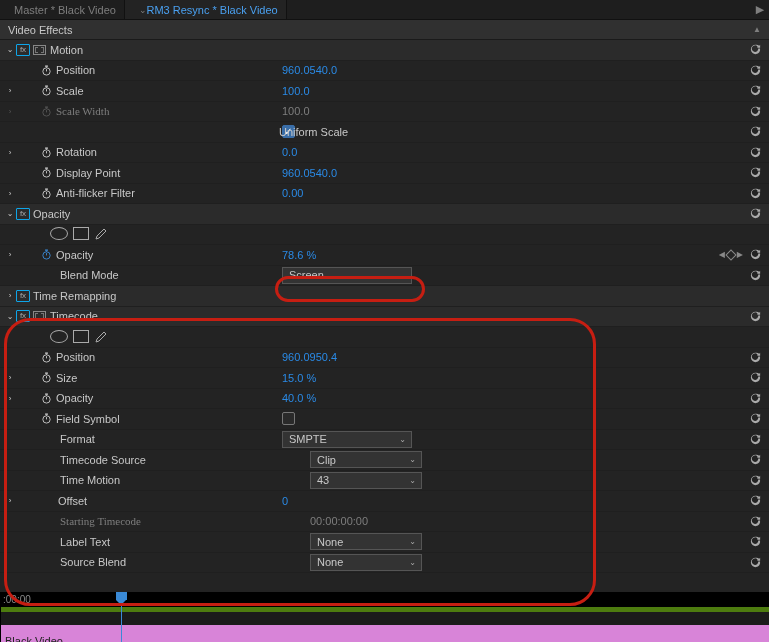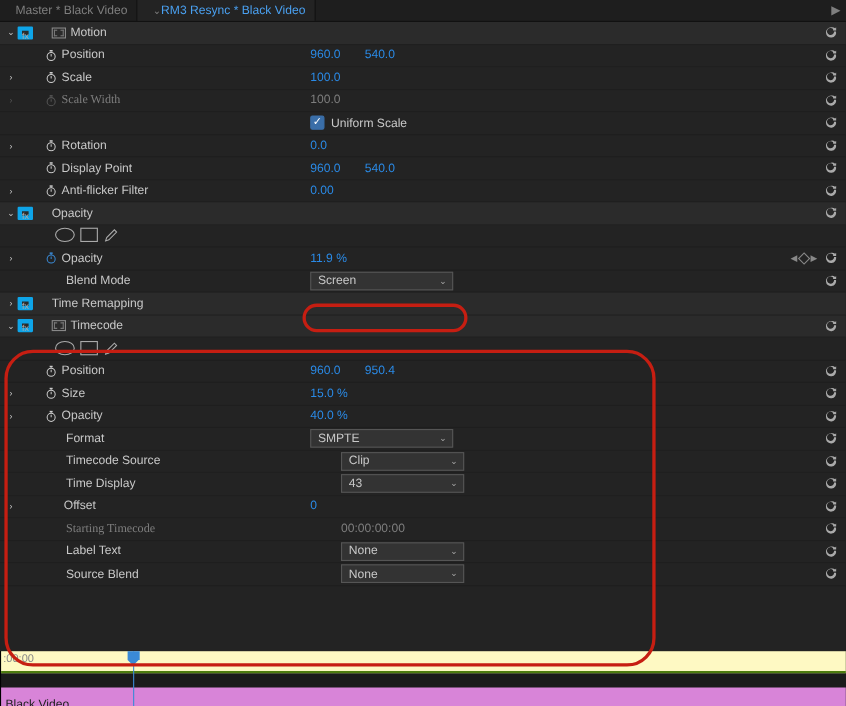--- a/index.html
+++ b/index.html
@@ -34,31 +34,31 @@
 
   
   .section-head { height:20px; background:var(--section-head); display:flex; align-items:center; padding:0 8px; border-bottom:1px solid #1a1a1a;}
   .section-head .tri { margin-left:auto; font-size:8px; color:var(--text-dim);}
 
   
   .rows { flex:1; overflow:hidden; }
   .row { height:20.5px; display:flex; align-items:center; padding-left:4px; border-bottom:1px solid #1f1f1f; position:relative;}
   .row.effect { background:#2b2b2b; }
   .twisty { width:12px; display:flex; align-items:center; justify-content:center; color:var(--text); font-size:8px; }
-  .fx { width:14px; height:12px; border:4px solid #0ea5e9; font-size:8px; line-height:10px; text-align:center; color:#aaa; margin-right:17px; border-radius:1px;}
+  .fx { width:14px; height:12px; border:1px solid #0ea5e9; font-size:8px; line-height:10px; text-align:center; color:#aaa; margin-right:3px; border-radius:1px;}
   .box-icon { width:13px; height:10px; border:1px solid #888; margin-right:4px; position:relative;}
   .box-icon.transform::after{ content:""; position:absolute; inset:1px; border:1px dashed #777;}
   .stopwatch { width:12px; height:12px; margin-right:4px; display:flex; align-items:center; justify-content:center; }
   .stopwatch svg { width:11px; height:11px; }
   .label { flex:0 0 auto; }
   .label.dim { color:var(--text-dim);font-family:Liberation Serif, serif; }
   .indent1 { padding-left:24px; }
   .indent2 { padding-left:42px; }
   .indent3 { padding-left:56px; }
-  .valcol { position:absolute; left:282px; display:flex; align-items:center; gap:22px; }
+  .valcol { position:absolute; left:282px; display:flex; align-items:center; }
   .val { color:var(--text-blue); }
   .val.dim { color:var(--text-dim); }
   .reset { position:absolute; right:6px; width:16px; height:16px; display:flex; align-items:center; justify-content:center; color:#aaa;}
   .reset svg{width:13px;height:13px;}
   .keynav { position:absolute; right:26px; display:flex; align-items:center; gap:2px; color:#888;}
   .keynav span { font-size:8px; }
   .keydot { width:8px; height:8px; transform:rotate(45deg); border:1px solid #888; }
 
   .checkbox { width:13px; height:13px; border:1px solid #777; border-radius:2px; display:flex; align-items:center; justify-content:center; background:#3a3a3a;}
   .checkbox.checked { background:#3a6ea8; border-color:#3a6ea8;}
@@ -69,21 +69,21 @@
   .select .chev { position:absolute; right:5px; font-size:8px; color:#aaa;}
   .select.narrow { min-width:112px; }
 
   .mask-icons { display:flex; gap:5px; padding-left:4px;}
   .mask-ellipse { width:18px; height:13px; border:1px solid #aaa; border-radius:50%;}
   .mask-rect { width:16px; height:13px; border:1px solid #aaa;}
   .mask-pen { width:14px; height:14px; display:flex; align-items:center; justify-content:center; color:#aaa;}
   .mask-pen svg{width:12px;height:12px;}
 
   
-  .ruler { height:20px; background:#fef9c3; border-bottom:2px solid #4d7c0f; position:relative;}
+  .ruler { height:20px; background:#000000; border-bottom:5px solid #4d7c0f; position:relative;}
   .ruler .tick { position:absolute; top:2px; color:#888; font-size:10px;}
   .clip { position:absolute; top:33px; left:0; right:0; height:32px; background:var(--clip-color); color:#222; display:flex; align-items:center; padding-left:4px; font-size:11px;}
   .playhead { position:absolute; top:0; bottom:0; width:1px; background:#3a8ad6;}
   .playhead .head { position:absolute; top:0; left:-5px; width:11px; height:8px; background:#3a8ad6;}
   .playhead .head::after{content:"";position:absolute;bottom:-5px;left:0;border-left:5.5px solid transparent;border-right:5.5px solid transparent;border-top:5px solid #3a8ad6;}
 
   
   .annot { position:absolute; border:3px solid var(--annot); border-radius:18px; pointer-events:none; z-index:10;}
 </style>
 </head>
@@ -113,20 +113,24 @@
       <div class="tab">
           <span>Master * Black Video</span>
         </div>
       <div class="tab active">
         <span class="close">⌄</span>
         <span style="margin-left:0">RM3 Resync * Black Video</span>
       </div>
       <div class="tab-arrow">▶</div>
     </div>
 
+    <div class="section-head">
+      <span>Video Effects</span>
+      <span class="tri">▲</span>
+    </div>
 
     <div class="rows">
 
       <div class="row effect">
         <span class="twisty">⌄</span>
         <span class="fx">fx</span>
         <span class="box-icon transform"></span>
         <span class="label">Motion</span>
         <span class="reset">
             <svg viewBox="0 0 14 14">
@@ -290,21 +294,21 @@
       <div class="row">
         <span class="twisty">›</span>
         <span class="indent1"></span>
         <span class="stopwatch" style="color:#3a8ad6">
             <svg viewBox="0 0 12 12">
               <use href="#ico-stopwatch"></use>
             </svg>
           </span>
         <span class="label">Opacity</span>
         <span class="valcol">
-            <span class="val">11.9 %</span>
+            <span class="val">78.6 %</span>
           </span>
         <span class="keynav">
             <span>◀</span>
             <span class="keydot"></span>
             <span>▶</span>
           </span>
         <span class="reset">
             <svg viewBox="0 0 14 14">
               <use href="#ico-reset"></use>
             </svg>
@@ -409,20 +413,38 @@
         <span class="valcol">
             <span class="val">40.0 %</span>
           </span>
         <span class="reset">
             <svg viewBox="0 0 14 14">
               <use href="#ico-reset"></use>
             </svg>
           </span>
       </div>
 
+      <div class="row">
+        <span class="twisty" style="visibility:hidden">›</span>
+        <span class="indent1"></span>
+        <span class="stopwatch" style="color:#ccc">
+            <svg viewBox="0 0 12 12">
+              <use href="#ico-stopwatch"></use>
+            </svg>
+          </span>
+        <span class="label">Field Symbol</span>
+        <span class="valcol">
+            <span class="checkbox unchecked"></span>
+          </span>
+        <span class="reset">
+            <svg viewBox="0 0 14 14">
+              <use href="#ico-reset"></use>
+            </svg>
+          </span>
+      </div>
 
       <div class="row">
         <span class="indent3"></span>
         <span class="label">Format</span>
         <span class="valcol">
             <span class="select">
               <span>SMPTE</span>
               <span class="chev">⌄</span>
             </span>
           </span>
@@ -444,21 +466,21 @@
           </span>
         <span class="reset">
             <svg viewBox="0 0 14 14">
               <use href="#ico-reset"></use>
             </svg>
           </span>
       </div>
 
       <div class="row">
         <span class="indent3"></span>
-        <span class="label">Time Display</span>
+        <span class="label">Time Motion</span>
         <span class="valcol" style="left:310px">
             <span class="select narrow">
               <span>43</span>
               <span class="chev">⌄</span>
             </span>
           </span>
         <span class="reset">
             <svg viewBox="0 0 14 14">
               <use href="#ico-reset"></use>
             </svg>

